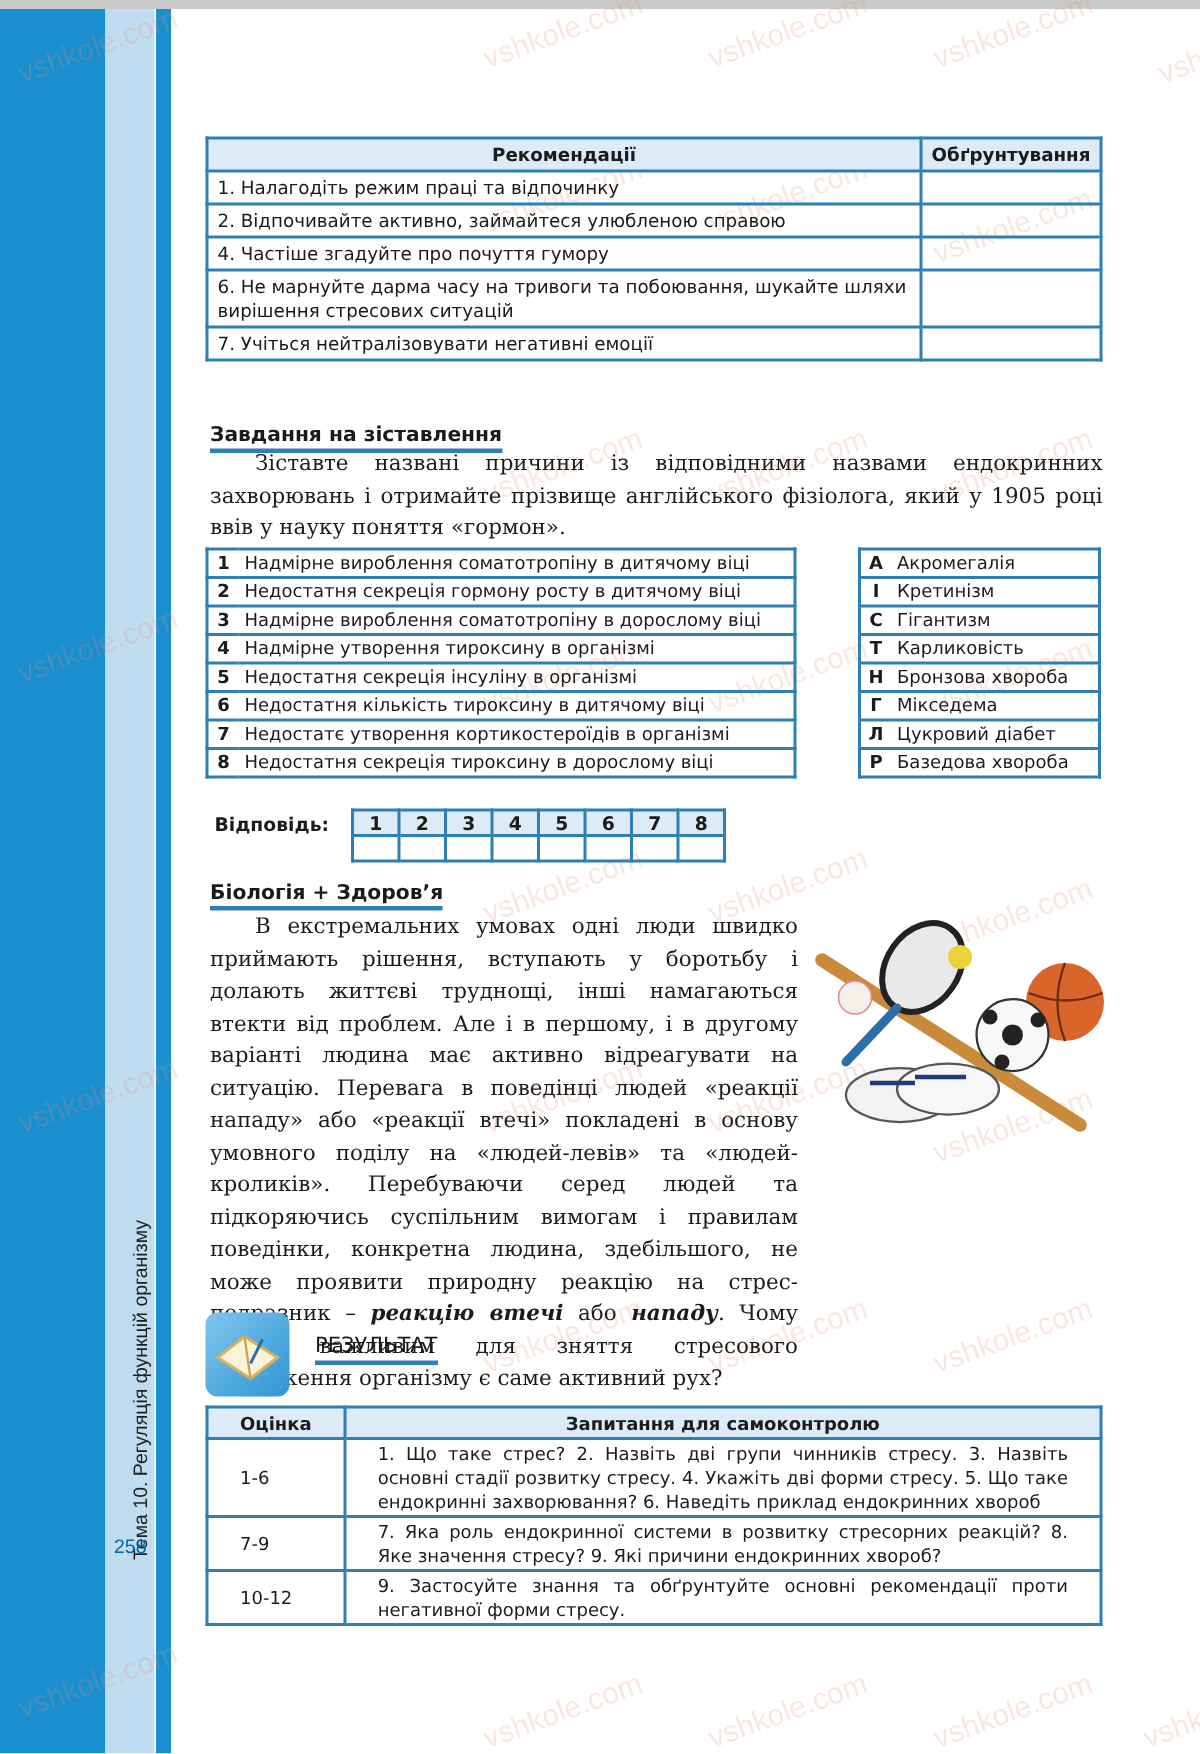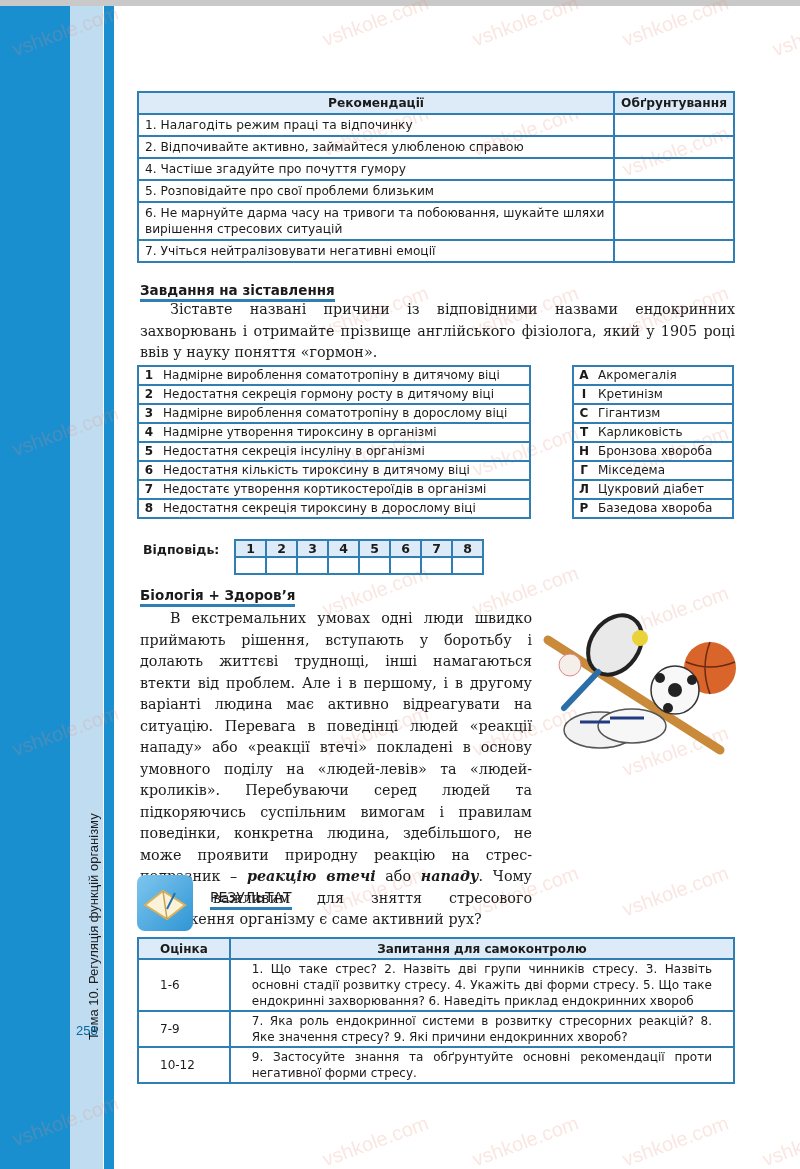--- a/index.html
+++ b/index.html
@@ -110,24 +110,20 @@
       </tr>
       <tr>
         <td class="c1">2. Відпочивайте активно, займайтеся улюбленою справою</td>
         <td class="c2"></td>
       </tr>
       <tr>
         <td class="c1">4. Частіше згадуйте про почуття гумору</td>
         <td class="c2"></td>
       </tr>
       <tr>
-        <td class="c1">5. Розповідайте про свої проблеми близьким</td>
-        <td class="c2"></td>
-      </tr>
-      <tr>
         <td class="c1">6. Не марнуйте дарма часу на тривоги та побоювання, шукайте шляхи вирішення стресових ситуацій</td>
         <td class="c2"></td>
       </tr>
       <tr>
         <td class="c1">7. Учіться нейтралізовувати негативні емоції</td>
         <td class="c2"></td>
       </tr>
     </tbody>
 </table>
 

